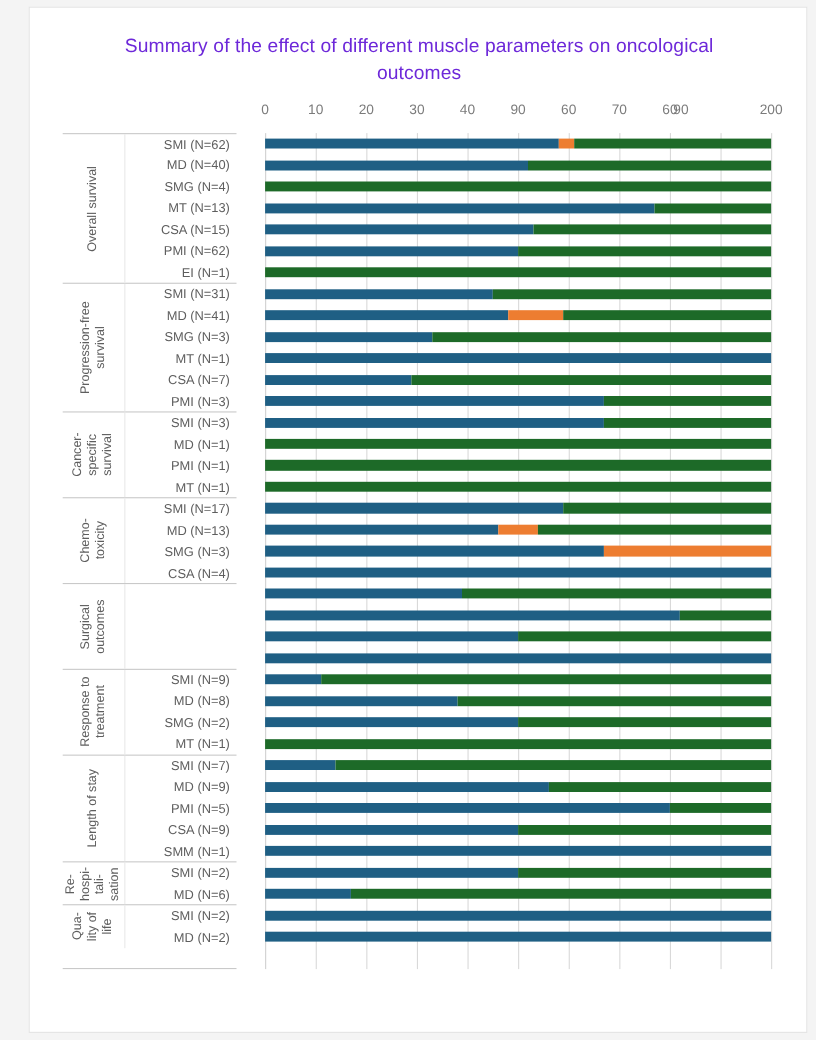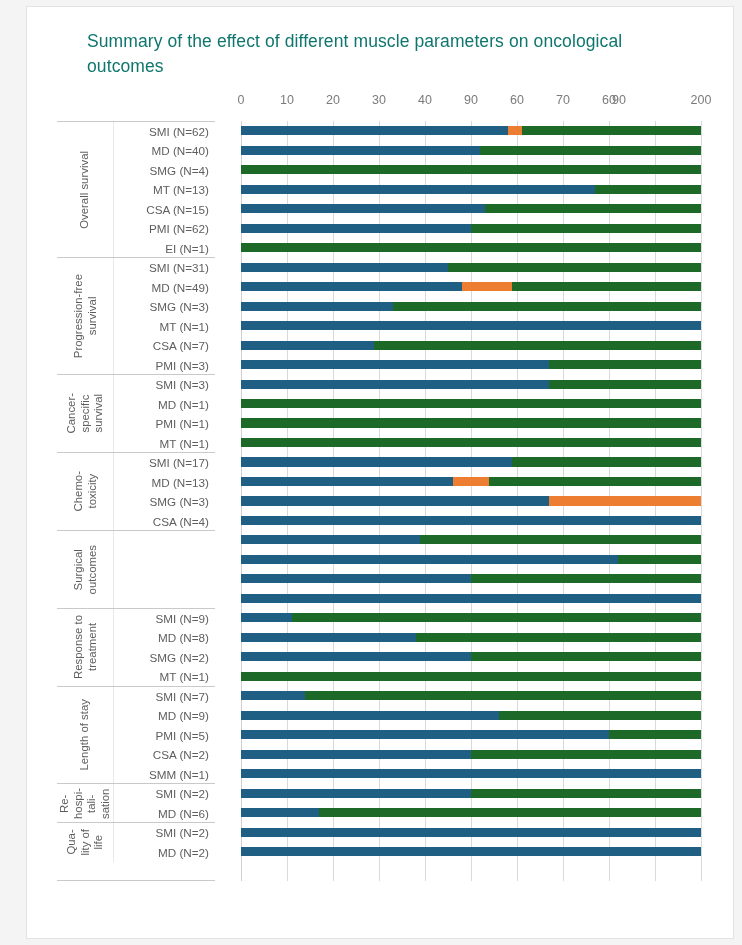--- a/index.html
+++ b/index.html
@@ -1,21 +1,21 @@
 <!DOCTYPE html>
 <html><head>
 <meta charset="utf-8">
 <style>
   html,body{margin:0;padding:0;background:#f2f2f2;}
   body{font-family:"Liberation Sans",sans-serif;-webkit-font-smoothing:antialiased;}
   #page{position:relative;width:742px;height:945px;background:#f4f4f4;overflow:hidden;}
   #card{position:absolute;left:26px;top:6px;width:708px;height:933px;background:#ffffff;border:1px solid #e3e3e3;box-sizing:border-box;}
 
-  #chart-title{position:absolute;left:60px;top:22px;width:588px;text-align:left;
-    font-size:17.5px;color:#0f766e;line-height:25px;font-weight:400;letter-spacing:.1px;}
+  #chart-title{position:absolute;left:60px;top:22px;width:588px;text-align:center;
+    font-size:17.5px;color:#6d28d9;line-height:25px;font-weight:400;letter-spacing:.1px;}
 
   
   #axis-row{position:absolute;left:0;top:86px;height:18px;width:708px;}
   .axis-tick{position:absolute;top:0;font-size:12.5px;color:#7b7b7b;transform:translateX(-50%);white-space:nowrap;}
 
   
   #plot{position:absolute;left:188px;top:114px;width:486px;height:760px;}
   #plot-inner{position:absolute;left:0;top:0;right:0;bottom:0;}
   .gridline{position:absolute;top:0;bottom:0;width:1px;background:#d9d9d9;}
   .gridline.axis0{background:#d0d0d0;}
@@ -82,21 +82,21 @@
             <div class="row-label">EI (N=1)</div>
           </div>
         </div>
         <div class="grp" style="height: 116.88px;">
           <div class="grp-name">
             <span>Progression-free
 survival</span>
           </div>
           <div class="grp-rows">
             <div class="row-label">SMI (N=31)</div>
-            <div class="row-label">MD (N=49)</div>
+            <div class="row-label">MD (N=41)</div>
             <div class="row-label">SMG (N=3)</div>
             <div class="row-label">MT (N=1)</div>
             <div class="row-label">CSA (N=7)</div>
             <div class="row-label">PMI (N=3)</div>
           </div>
         </div>
         <div class="grp" style="height: 77.92px;">
           <div class="grp-name">
             <span>Cancer-
 specific
@@ -140,21 +140,21 @@
           </div>
         </div>
         <div class="grp" style="height: 97.4px;">
           <div class="grp-name">
             <span>Length of stay</span>
           </div>
           <div class="grp-rows">
             <div class="row-label">SMI (N=7)</div>
             <div class="row-label">MD (N=9)</div>
             <div class="row-label">PMI (N=5)</div>
-            <div class="row-label">CSA (N=2)</div>
+            <div class="row-label">CSA (N=9)</div>
             <div class="row-label">SMM (N=1)</div>
           </div>
         </div>
         <div class="grp" style="height: 38.96px;">
           <div class="grp-name">
             <span>Re-
 hospi-
 tali-
 sation</span>
           </div>

